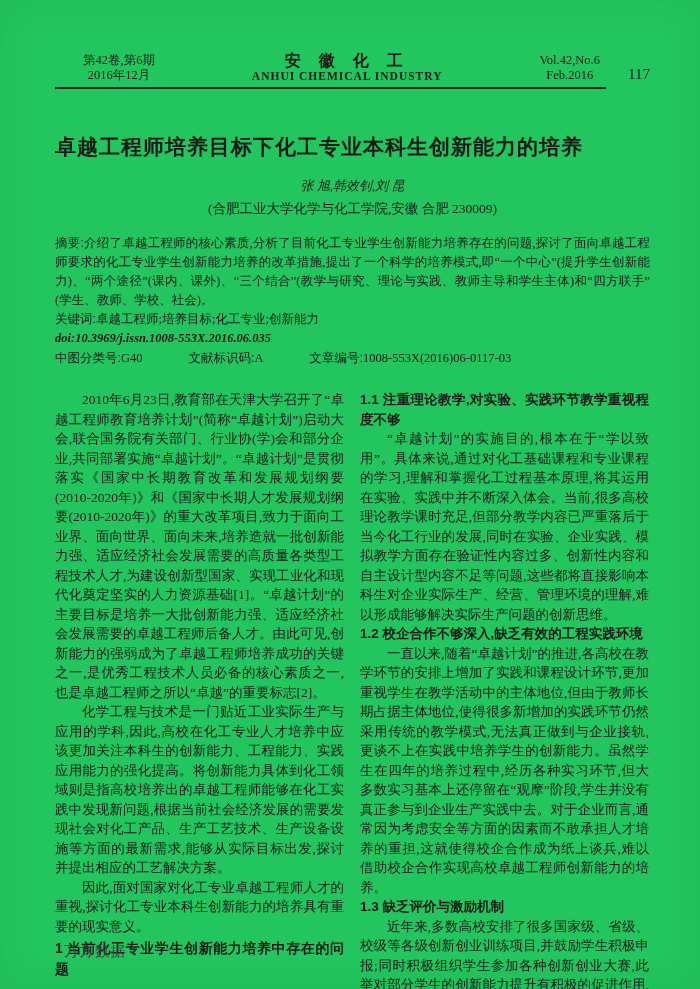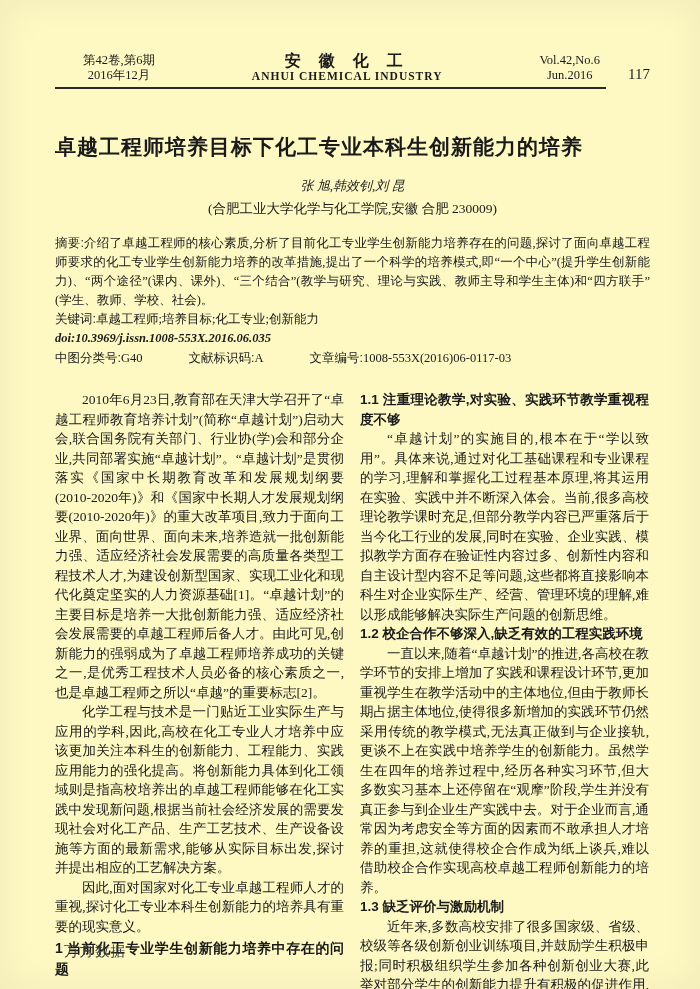--- a/index.html
+++ b/index.html
@@ -1,20 +1,20 @@
 <!DOCTYPE html>
 <html lang="zh"><head>
 <meta charset="utf-8">
 <style>
   html,body{margin:0;padding:0;background:#e8e8e6;}
   .page{
     position:relative;
     width:700px;height:989px;
     margin:0 auto;
-    background:#fef9c3;
+    background:#22c55e;
     box-shadow:inset 0 0 40px rgba(0,0,0,0.06);
     overflow:hidden;
     color:#1a1a1a;
     font-family:"Liberation Serif","DejaVu Serif",serif;
   }
   .content{padding:52px 50px 0 55px;}
 
   
   .jheader{display:flex;align-items:flex-end;}
   .jheader-main{
@@ -81,21 +81,21 @@
         <div class="hcell">
           <div>第42卷,第6期</div>
           <div>2016年12月</div>
         </div>
         <div class="hcell">
           <div class="journal-cn">安 徽 化 工</div>
           <div class="journal-en">ANHUI CHEMICAL INDUSTRY</div>
         </div>
         <div class="hcell">
           <div>Vol.42,No.6</div>
-          <div>Jun.2016</div>
+          <div>Feb.2016</div>
         </div>
       </div>
       <div class="page-num">117</div>
     </div>
 
     <div class="title">卓越工程师培养目标下化工专业本科生创新能力的培养</div>
     <div class="authors">张 旭,韩效钊,刘 昆</div>
     <div class="affiliation">(合肥工业大学化学与化工学院,安徽 合肥 230009)</div>
 
     <div class="meta-block">

